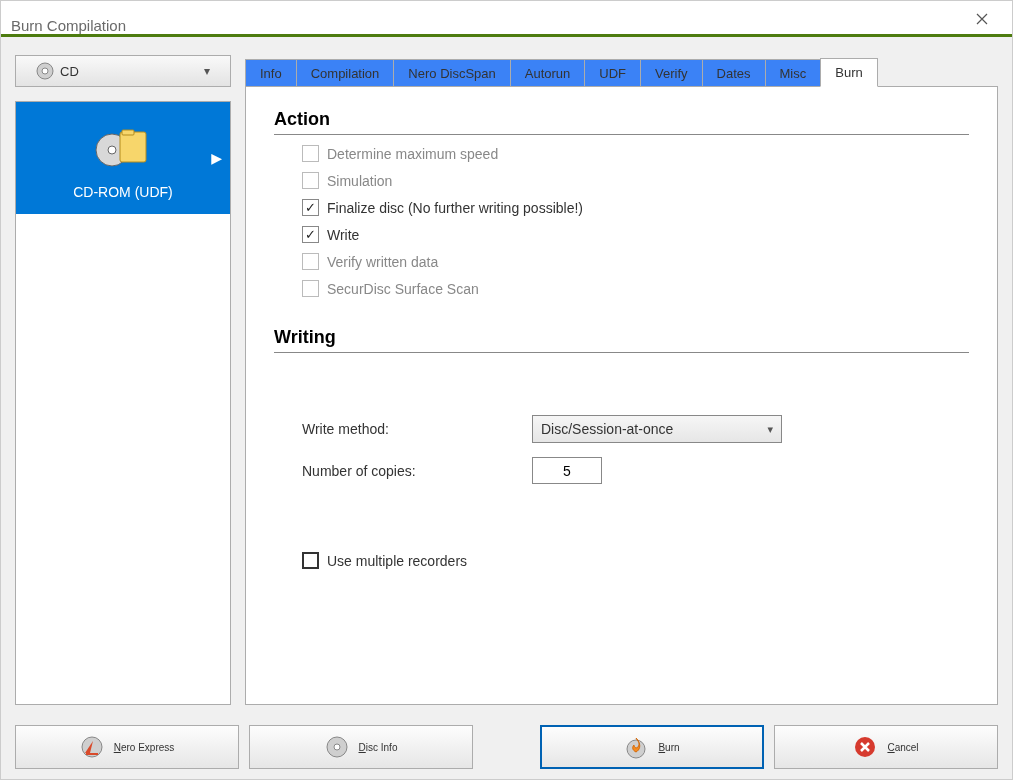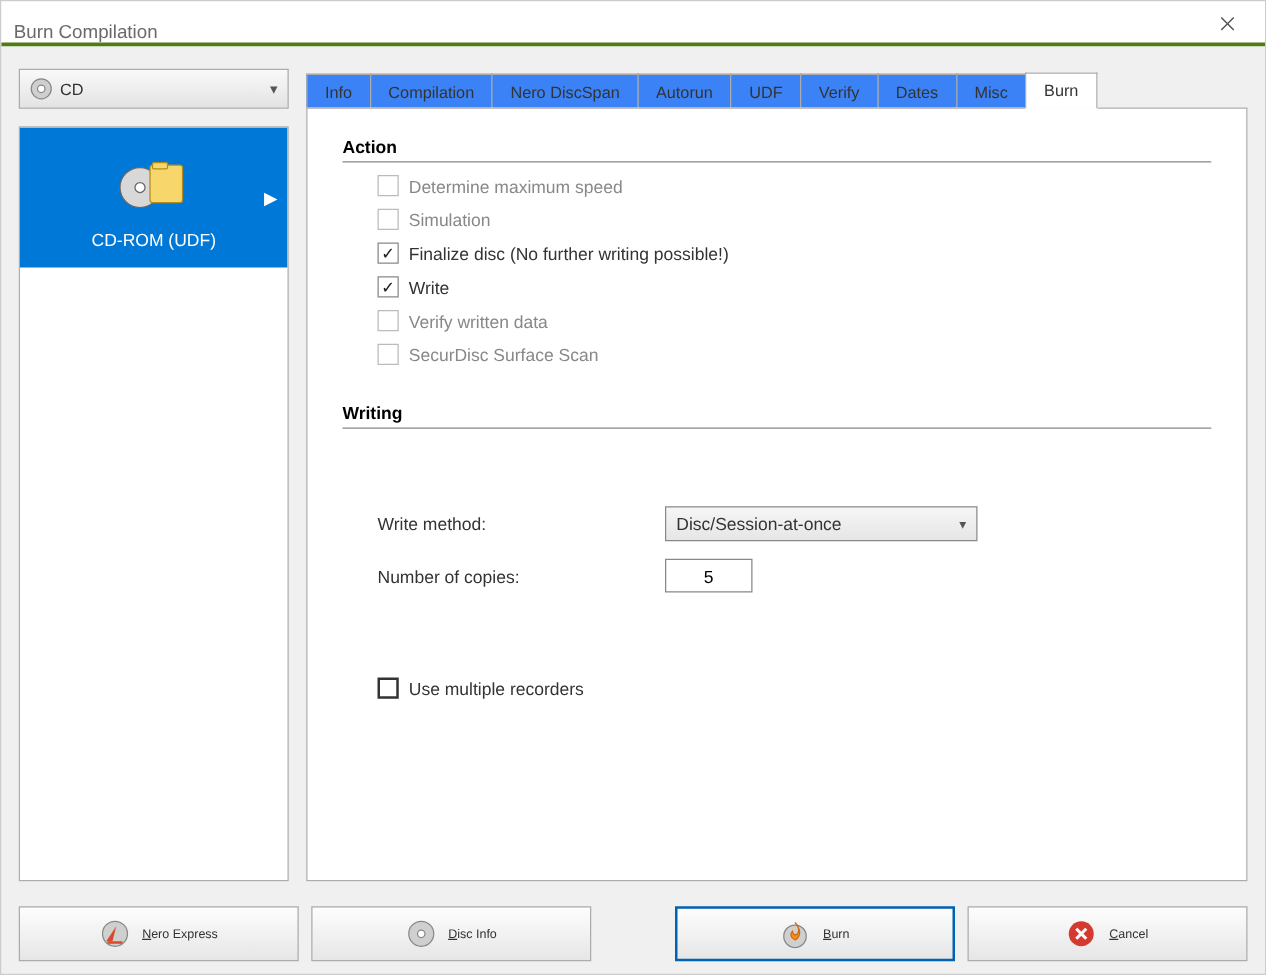--- a/index.html
+++ b/index.html
@@ -47,21 +47,21 @@
   display: flex;
   flex-direction: column;
   gap: 14px;
 }
 .disc-dropdown {
   height: 32px;
   border: 1px solid #acacac;
   background: linear-gradient(to bottom, #f9f9f9, #e3e3e3);
   display: flex;
   align-items: center;
-  padding: 0 8px;
+  padding: 0 20px;
   cursor: pointer;
 }
 .disc-dropdown .dd-icon {
   width: 18px; height: 18px; margin-right: 6px;
   display:flex;align-items:center;justify-content:center;
 }
 .disc-dropdown .dd-chevron {
   margin-left: auto;
   font-size: 12px;
   color: #555;
@@ -125,21 +125,21 @@
 .tab-panel {
   border: 1px solid #acacac;
   background: #fff;
   flex: 1;
   margin-top: -1px;
   padding: 22px 28px;
   overflow: auto;
 }
 .section-header {
   font-weight: bold;
-  font-size: 14px;
+  font-size: 18px;
   border-bottom: 1px solid #888;
   padding-bottom: 4px;
   margin-bottom: 0;
   color: #000;
 }
 .checkrow {
   display: flex;
   align-items: center;
   margin: 10px 0 10px 28px;
   font-size: 14px;

